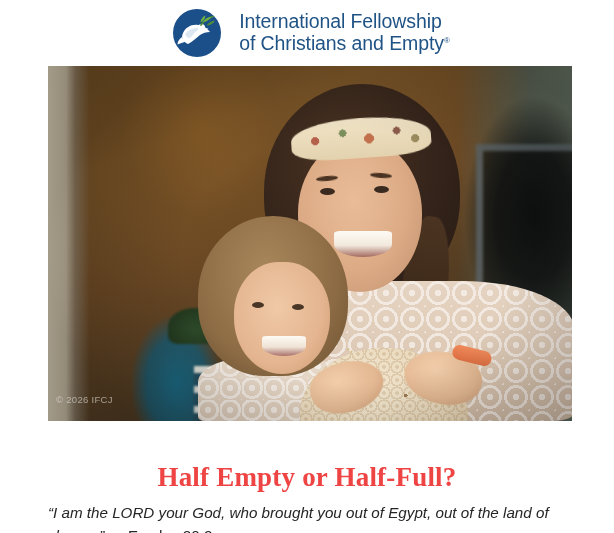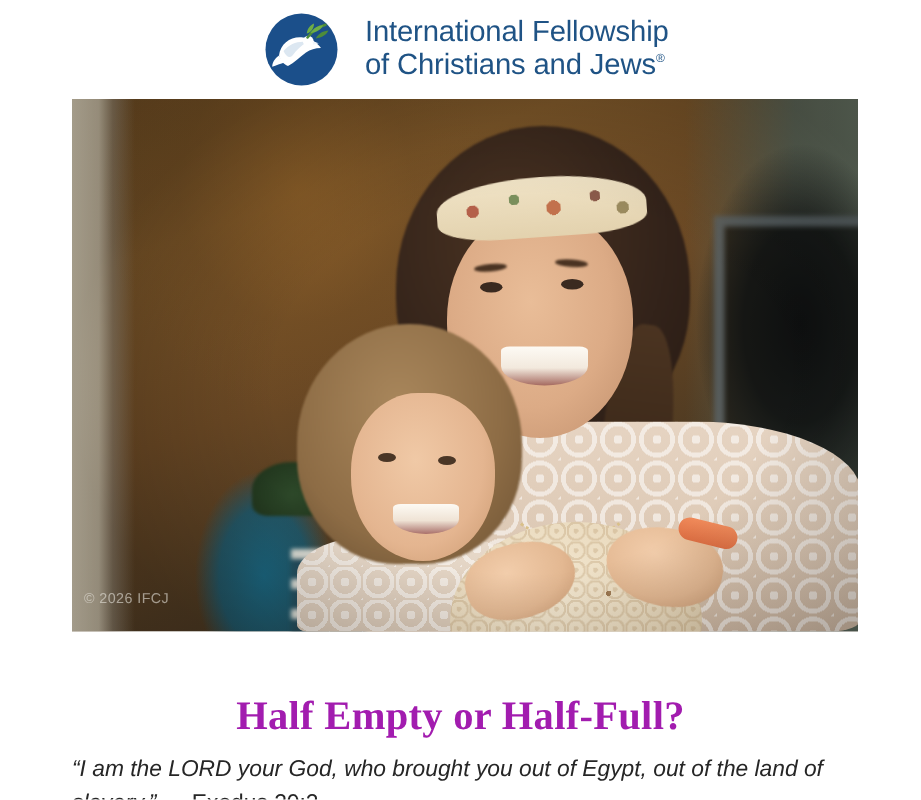--- a/index.html
+++ b/index.html
@@ -268,21 +268,21 @@
   
   .headline {
     position: absolute;
     left: 0;
     right: 0;
     top: 444px;
     text-align: center;
     font-family: "Liberation Serif", serif;
     font-weight: bold;
     font-size: 27px;
-    color: #a21caf;
+    color: #ef4444;
     letter-spacing: 0.2px;
   }
 
   
   .quote {
     position: absolute;
     left: 48px;
     right: 34px;
     top: 486px;
     font-family: "Liberation Sans", sans-serif;
@@ -315,21 +315,21 @@
 
       <path d="M33 16 C35 12.5 38 11 41.5 10.8 C40 13.6 37 15.8 33 16 Z" fill="#6FAE45"></path>
       <path d="M36.5 19.6 C38.5 16.2 41.6 14.6 45 14.4 C43.6 17.2 40.6 19.4 36.5 19.6 Z" fill="#4E8C3A"></path>
       <path d="M30.5 16.4 C30.8 13.2 32.6 10.8 35.3 9.6 C35.4 12.6 33.6 15.4 30.5 16.4 Z" fill="#6FAE45"></path>
     </svg>
   </div>
 
   <div class="logo-text">
     <span>International Fellowship</span>
     <span class="line2">
-      <span>of Christians and Jews</span><span class="logo-reg">®</span>
+      <span>of Christians and Empty</span><span class="logo-reg">®</span>
     </span>
   </div>
 
 </div>
 
 <div class="photo-wrap">
   <div class="photo">
 
     <div class="mirror"></div>
     <div class="plant"></div>

